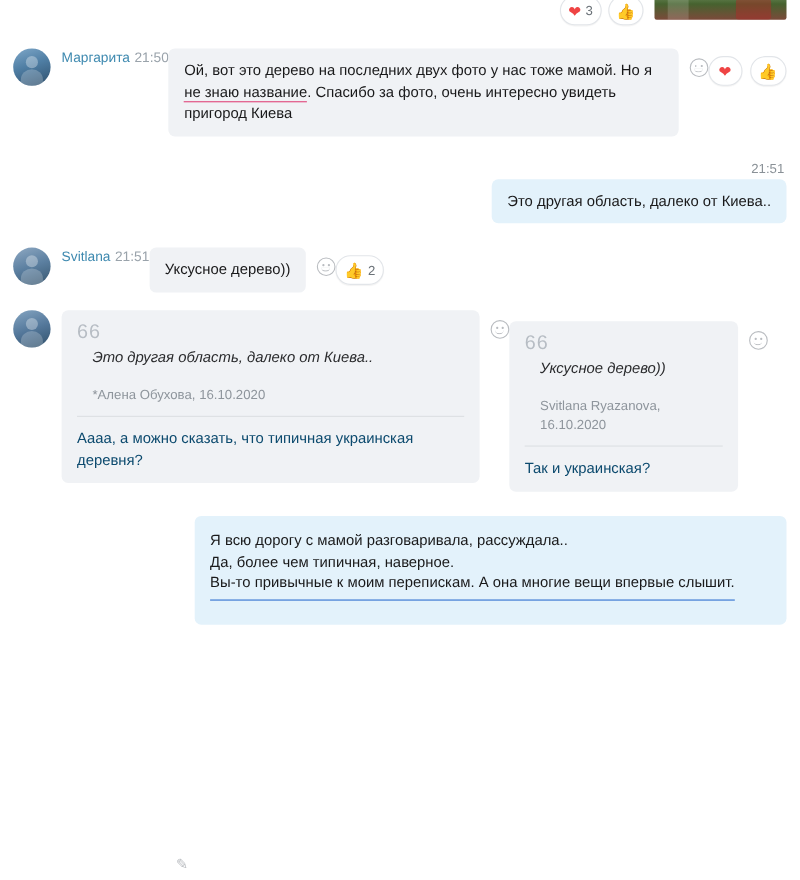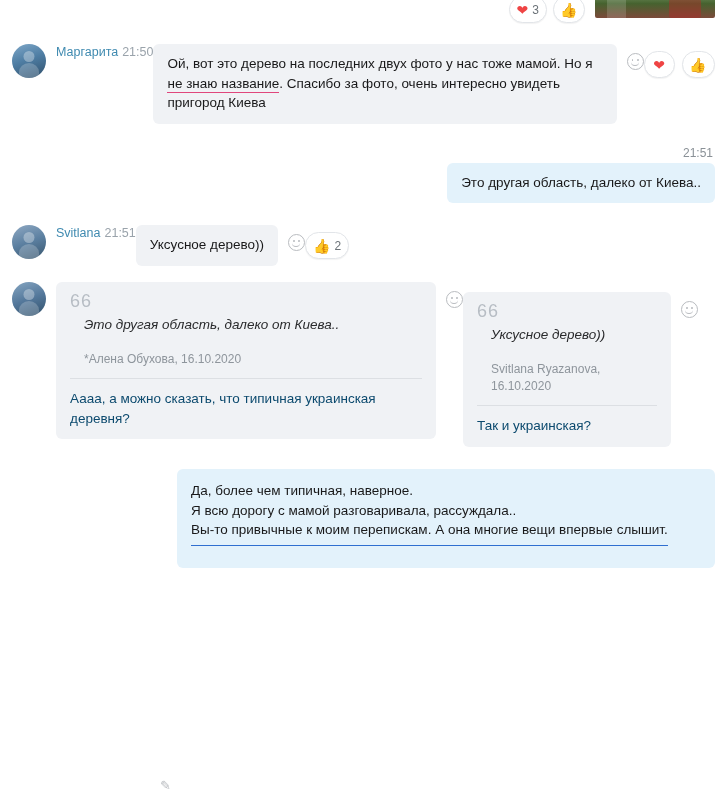--- a/index.html
+++ b/index.html
@@ -347,22 +347,22 @@
           </div>
       </div>
     </div>
   </div>
 
   <div class="spacer-20"></div>
 
   <div>
     <div class="row out">
       <div class="bubble out" style="width:538px;padding:12px 14px 16px 14px;">
+        <div>Я всю дорогу с мамой разговаривала, рассуждала..</div>
         <div>Да, более чем типичная, наверное.</div>
-        <div>Я всю дорогу с мамой разговаривала, рассуждала..</div>
         <div><span class="u-blue">Вы-то привычные к моим перепискам. А она многие вещи впервые слышит.</span></div>
         <div style="height:12px;"></div>
 
       </div>
     </div>
   </div>
 
   <div class="pencil">✎</div>
 
 </div>

